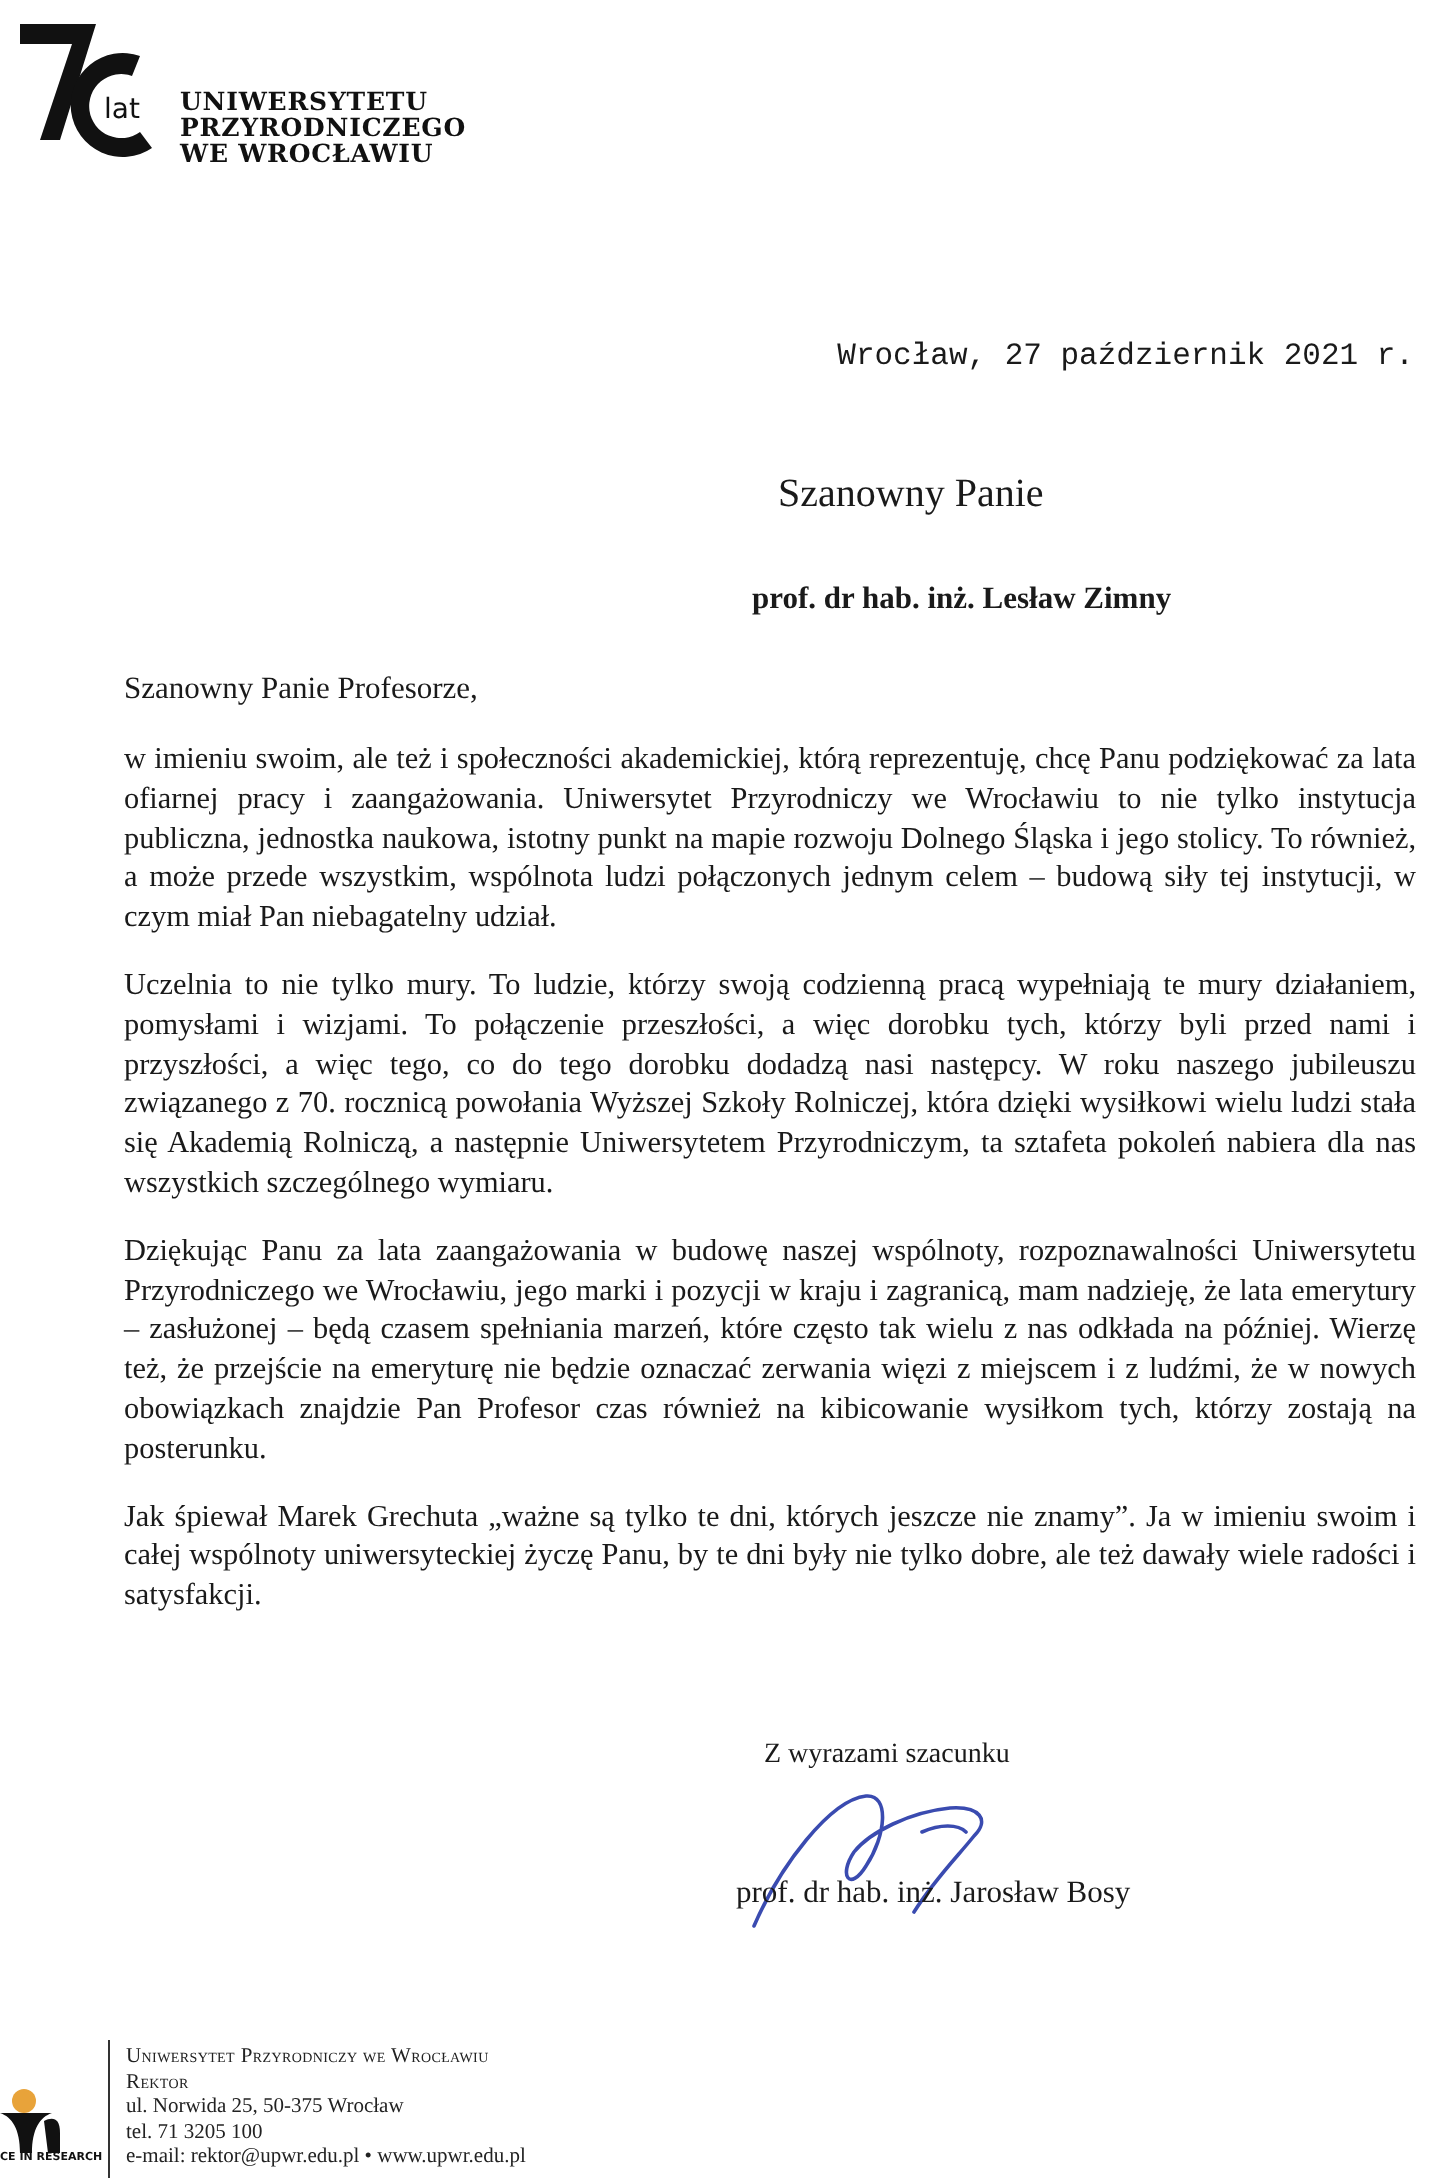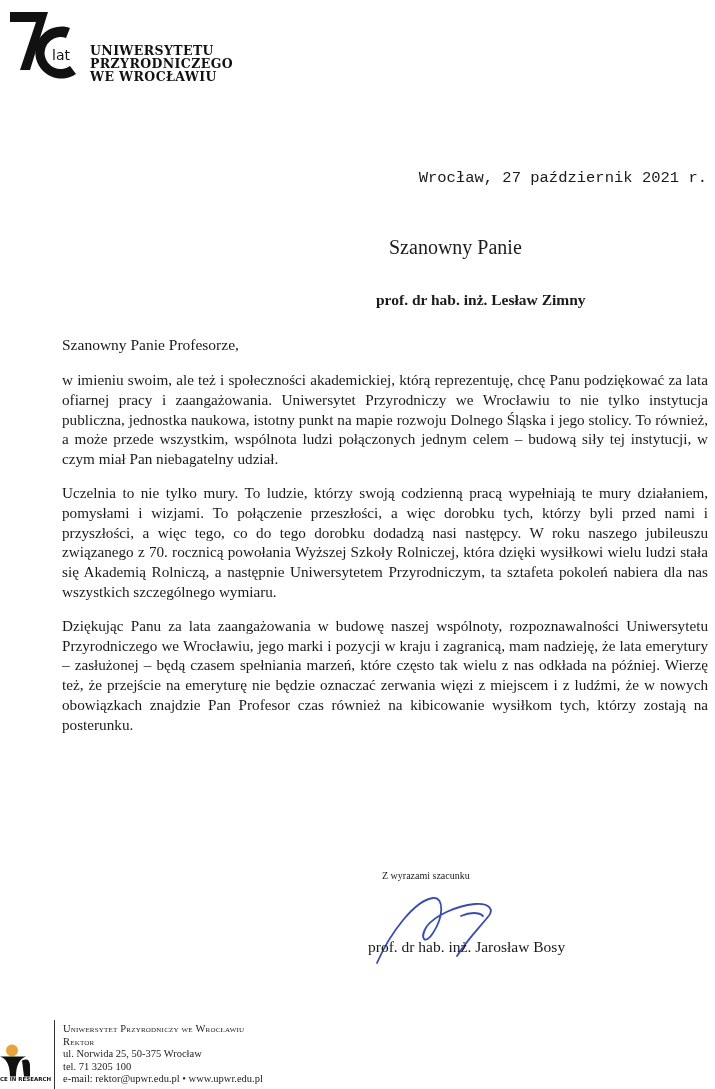--- a/index.html
+++ b/index.html
@@ -9,21 +9,21 @@
   .logo-seven { position: absolute; left: 0; top: 0; }
   .logo-lat { position: absolute; left: 44px; top: 39px; font-family: "DejaVu Sans", sans-serif; font-size: 14px; color: #111; }
   .logo-text { position: absolute; left: 82px; top: 36px; font-family: "DejaVu Serif", serif; font-weight: bold;
                font-size: 12.5px; line-height: 13px; letter-spacing: 0.4px; color: #111; }
   .date { position: absolute; right: 8px; top: 169px; font-size: 15.5px; font-family: Liberation Mono, monospace; }
   .salutation-top { position: absolute; left: 376px; top: 236px; font-size: 20px; margin-left: 13px; }
   .recipient { position: absolute; left: 376px; top: 271px; font-size: 15.5px; font-weight: bold; margin-top: 20px; }
   .greeting { position: absolute; left: 62px; top: 336px; font-size: 15.5px; text-align: center; }
   .body { position: absolute; left: 62px; top: 370px; width: 646px; font-size: 15.2px; line-height: 19.8px; }
   .body p { margin: 0 0 14px 0; text-align: justify; text-align-last: left; }
-  .closing { position: absolute; left: 382px; top: 870px; font-size: 10px; }
+  .closing { position: absolute; left: 382px; top: 870px; font-size: 14px; }
   .signature { position: absolute; left: 375px; top: 888px; }
   .signer { position: absolute; left: 368px; top: 938px; font-size: 15.5px; text-align: right; }
   .footer-logo { position: absolute; left: 0; top: 1030px; width: 48px; height: 59px; }
   .footer-logo-caption { position: absolute; left: 0; top: 1076px; font-family: "DejaVu Sans", sans-serif; font-size: 5.5px; font-weight: bold; color: #111; white-space: nowrap; }
   .footer-divider { position: absolute; left: 54px; top: 1020px; width: 1px; height: 69px; background: #333; }
   .footer { position: absolute; left: 63px; top: 1023px; font-size: 10.5px; line-height: 12.6px; color: #222; }
   .footer .caps { font-variant: small-caps; letter-spacing: 0.2px; }
 </style>
 </head>
 <body>
@@ -43,20 +43,21 @@
 
 <div class="date">Wrocław, 27 październik 2021 r.</div>
 <div class="salutation-top">Szanowny Panie</div>
 <div class="recipient">prof. dr hab. inż.  Lesław Zimny</div>
 <div class="greeting">Szanowny Panie Profesorze,</div>
 
 <div class="body">
   <p>w imieniu swoim, ale też i społeczności akademickiej, którą reprezentuję, chcę Panu podziękować za lata ofiarnej pracy i zaangażowania. Uniwersytet Przyrodniczy we Wrocławiu to nie tylko instytucja publiczna, jednostka naukowa, istotny punkt na mapie rozwoju Dolnego Śląska i jego stolicy. To również, a może przede wszystkim, wspólnota ludzi połączonych jednym celem – budową siły tej instytucji, w czym miał Pan niebagatelny udział.</p>
   <p>Uczelnia to nie tylko mury. To ludzie, którzy swoją codzienną pracą wypełniają te mury działaniem, pomysłami i wizjami. To połączenie przeszłości, a więc dorobku tych, którzy byli przed nami i przyszłości, a więc tego, co do tego dorobku dodadzą nasi następcy. W roku naszego jubileuszu związanego z 70. rocznicą powołania Wyższej Szkoły Rolniczej, która dzięki wysiłkowi wielu ludzi stała się Akademią Rolniczą, a następnie Uniwersytetem Przyrodniczym, ta sztafeta pokoleń nabiera dla nas wszystkich szczególnego wymiaru.</p>
   <p>Dziękując Panu za lata zaangażowania w budowę naszej wspólnoty, rozpoznawalności Uniwersytetu Przyrodniczego we Wrocławiu, jego marki i pozycji w kraju i zagranicą, mam nadzieję, że lata emerytury – zasłużonej – będą czasem spełniania marzeń, które często tak wielu z nas odkłada na później. Wierzę też, że przejście na emeryturę nie będzie oznaczać zerwania więzi z miejscem i z ludźmi, że w nowych obowiązkach znajdzie Pan Profesor czas również na kibicowanie wysiłkom tych, którzy zostają na posterunku.</p>
+  <p>Jak śpiewał Marek Grechuta „ważne są tylko te dni, których jeszcze nie znamy”. Ja w imieniu swoim i całej wspólnoty uniwersyteckiej życzę Panu, by te dni były nie tylko dobre, ale też dawały wiele radości i satysfakcji.</p>
 </div>
 
 <div class="closing">Z wyrazami szacunku</div>
 <svg class="signature" width="140" height="80" viewBox="0 0 140 80">
   <path d="M2,75 C15,45 40,12 58,10 C70,9 68,30 58,45 C50,58 44,50 52,38 C60,28 80,18 100,16 C115,15 120,22 112,30 C104,40 92,52 82,68 M86,28 C95,24 104,24 108,28" fill="none" stroke="#3a4bb0" stroke-width="1.8" stroke-linecap="round"></path>
 </svg>
 <div class="signer">prof. dr hab. inż. Jarosław Bosy</div>
 
 <svg class="footer-logo" width="48" height="46" viewBox="0 0 48 46">
   <circle cx="12" cy="14" r="6" fill="#e8a33a"></circle>

